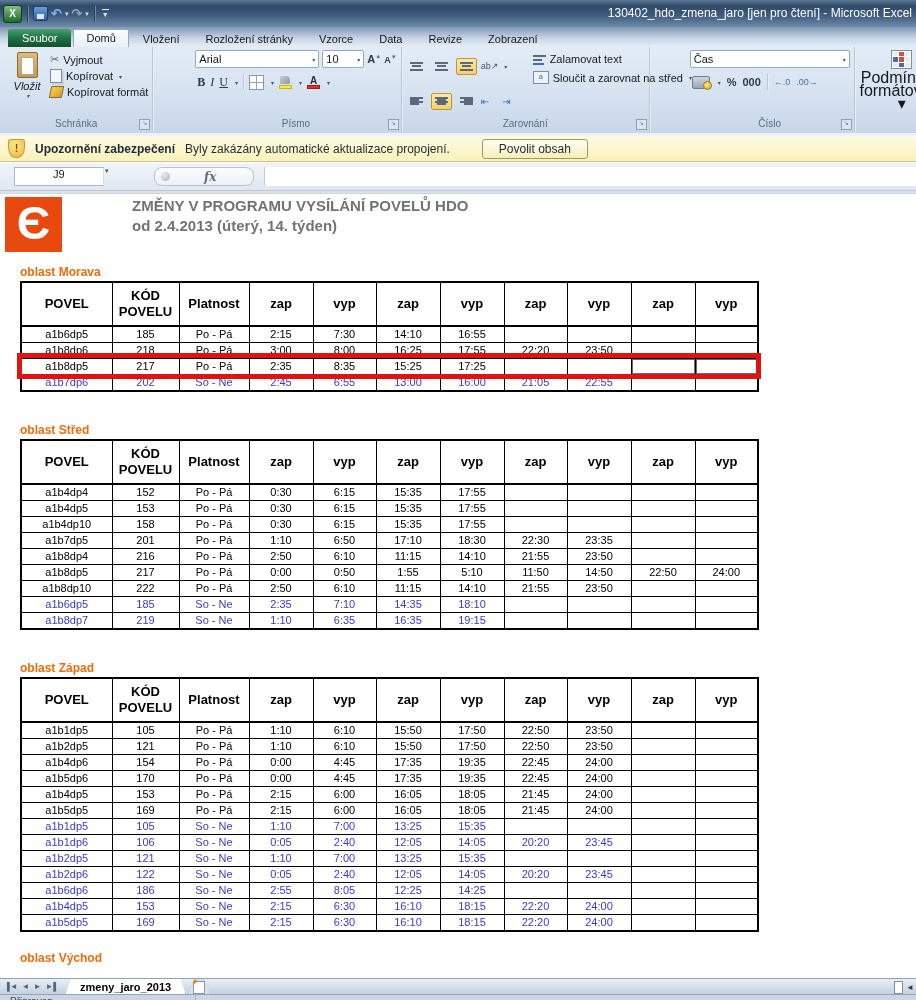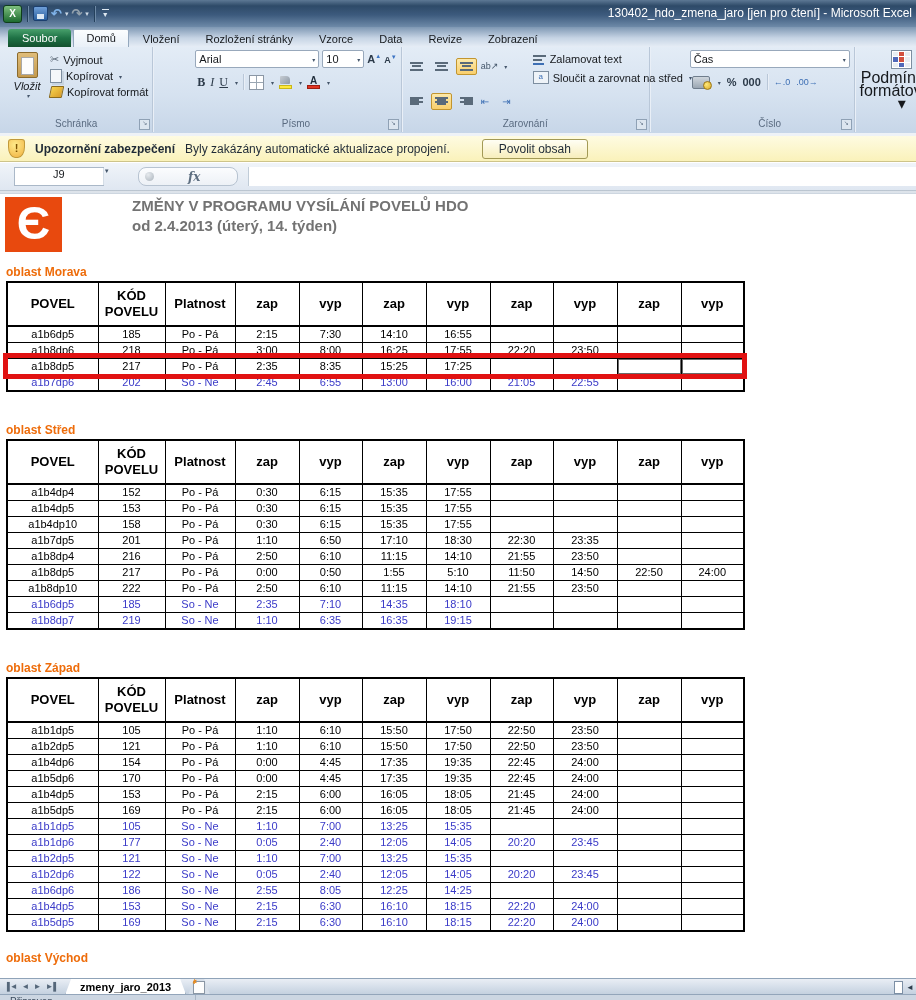--- a/index.html
+++ b/index.html
@@ -132,33 +132,33 @@
   .sec-btn{font-size:12px;color:#1f2a36;background:linear-gradient(180deg,#fffef4,#f7eebb);
     border:1px solid #a39a55;border-radius:3px;padding:2px 16px;margin-left:22px;text-align:center;}
   
   #fbar{position:absolute;left:0;top:163px;width:916px;height:27px;
     background:linear-gradient(180deg,#f0f4f9,#dfe7f1);display:flex;align-items:center;}
   .namebox{width:88px;height:17px;background:#fff;border:1px solid #aab8c8;margin-left:14px;
     font-size:11px;color:#15181c;display:flex;}
   .namebox span{margin-left:38px;}
   .nb-dd{width:15px;margin-left:auto;border-left:1px solid #d4dde6;text-align:center;color:#45566b;font-size:6px;}
   .fx-zone{height:17px;background:linear-gradient(180deg,#fbfcfe,#edf1f6);border:1px solid #b7c3d1;border-radius:8px;
-    margin-left:34px;width:86px;display:flex;align-items:center;padding:0 6px;}
+    margin-left:50px;width:86px;display:flex;align-items:center;padding:0 6px;}
   .fx-circle{width:9px;height:9px;border-radius:50%;background:radial-gradient(circle at 35% 30%,#e6eaee,#aab3bc);}
   .fx{margin-left:34px;font-family:"DejaVu Serif",serif;font-style:italic;font-weight:bold;font-size:12px;color:#5d6e80;}
   .fml-field{flex:1;height:19px;background:#fff;border-left:1px solid #c0ccd8;margin-left:10px;}
   #fsep{position:absolute;left:0;top:190px;width:916px;height:4px;
     background:linear-gradient(180deg,#aab7c4,#e7ecf2 45%,#c6d0db);}
   
   #ws{position:absolute;left:0;top:194px;width:916px;height:784px;background:#fff;overflow:hidden;}
   .cez-logo{position:absolute;left:5px;top:3px;width:57px;height:55px;background:#e8490e;
     display:flex;align-items:center;justify-content:center;}
   .cez-logo b{color:#fff;font-size:47px;line-height:47px;font-weight:bold;transform:translateY(-2px);}
   .doc-titles{position:absolute;left:100px;top:2px;color:#737373;font-weight:bold;font-size:15px;line-height:20px;margin-left:32px;}
-  #sections{position:absolute;left:6px;top:72px;}
+  #sections{position:absolute;left:20px;top:72px;}
   .section{position:relative;}
   .section + .section{margin-top:32px;}
   .sec-label{font-size:12px;font-weight:bold;color:#ee6c0a;line-height:13px;margin-bottom:2px;}
   table.hdo{border-collapse:collapse;table-layout:fixed;width:737px;border:2px solid #000;background:#fff;}
   table.hdo th{border:1px solid #000;border-bottom:2px solid #000;font-size:13px;font-weight:bold;
     height:42px;padding:0;text-align:center;line-height:16px;color:#000;}
   table.hdo td{border:1px solid #000;height:15px;padding:0;text-align:center;font-size:11px;line-height:15px;color:#000;}
   tr.blue td{color:#3a3ac8;}
   .hl-overlay{position:absolute;left:-3px;width:744px;border:5px solid #e11212;box-sizing:border-box;pointer-events:none;z-index:5;}
   #east-label{margin-top:19px;font-size:12px;font-weight:bold;color:#ee6c0a;}
@@ -785,21 +785,21 @@
               <td>7:00</td>
               <td>13:25</td>
               <td>15:35</td>
               <td></td>
               <td></td>
               <td></td>
               <td></td>
             </tr>
             <tr class="blue">
               <td>a1b1dp6</td>
-              <td>177</td>
+              <td>106</td>
               <td>So - Ne</td>
               <td>0:05</td>
               <td>2:40</td>
               <td>12:05</td>
               <td>14:05</td>
               <td>20:20</td>
               <td>23:45</td>
               <td></td>
               <td></td>
             </tr>

